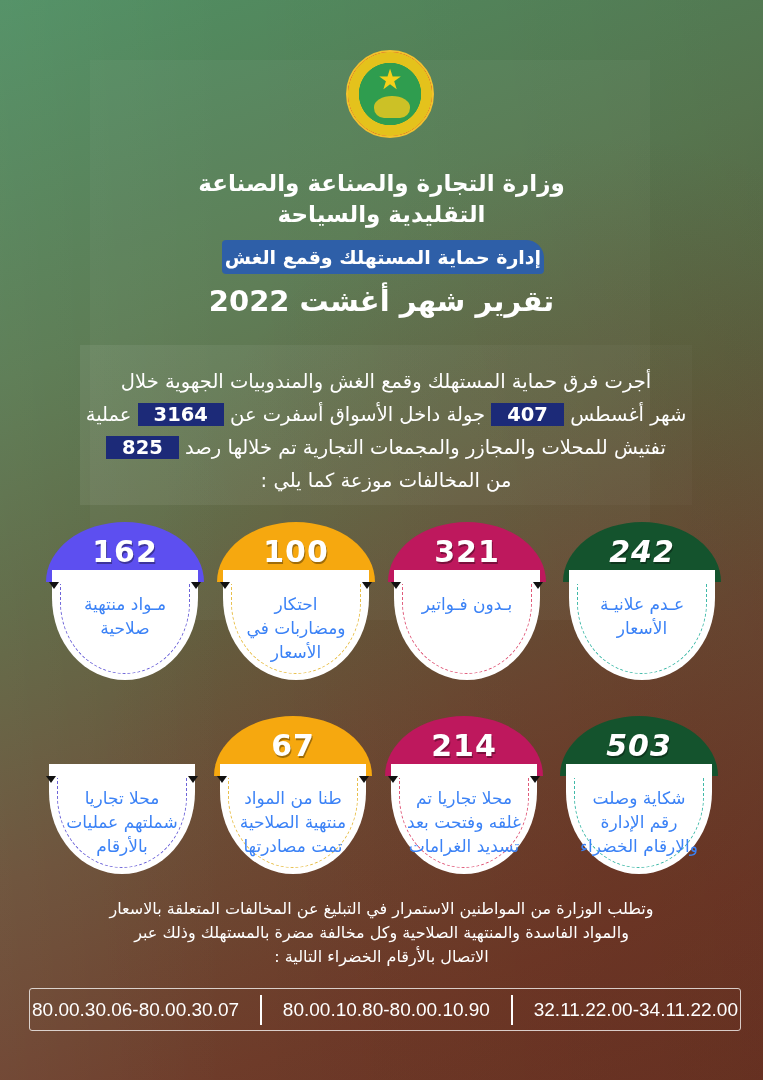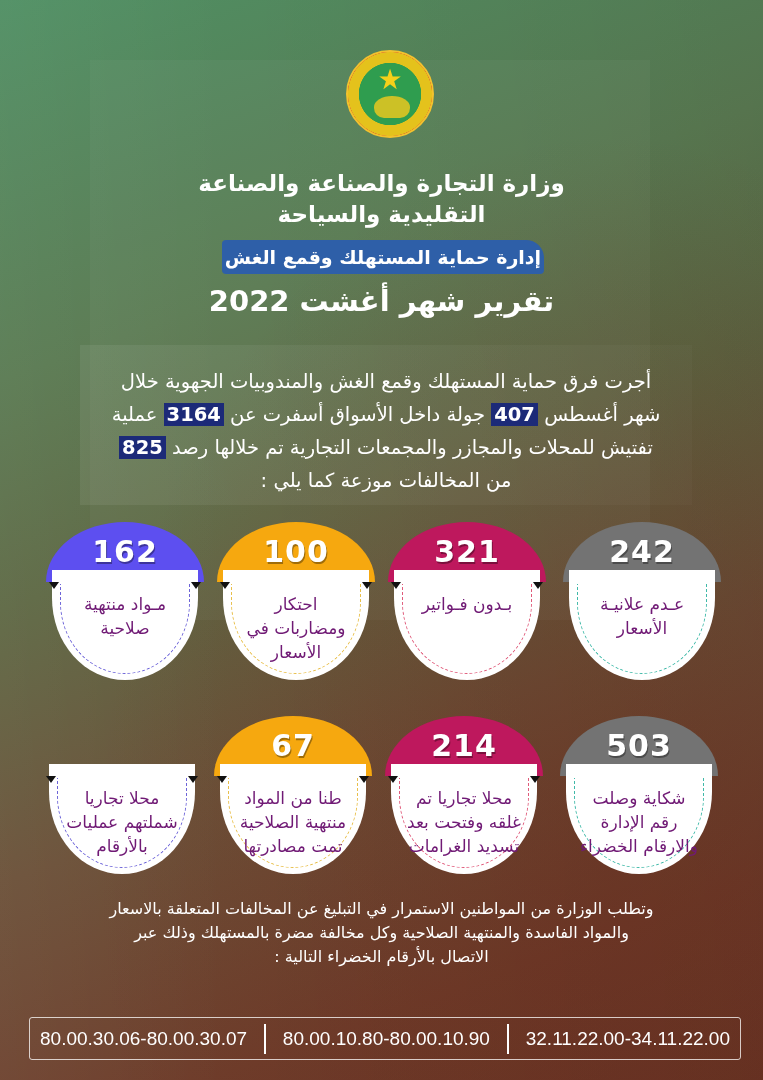--- a/index.html
+++ b/index.html
@@ -54,21 +54,21 @@
     text-align: center; font-size: 29px; font-weight: bold; line-height: 38px;
     direction: rtl;
   }
   .intro {
     position: absolute; left: 80px; top: 345px; width: 612px; height: 160px;
     background: linear-gradient(90deg, rgba(255,255,255,0.07), rgba(255,255,255,0.02));
     direction: rtl; text-align: center;
     font-size: 19.5px; line-height: 33px; padding-top: 20px;
   }
   .hl {
-    background: #1c2a78; color: #fff; font-weight: bold; padding: 0 3px;
+    background: #1c2a78; color: #fff; font-weight: bold; padding: 0 16px;
   }
   .card {
     position: absolute; width: 158px; height: 158px;
   }
   .card .cap {
     position: absolute; left: 0; top: 0; width: 158px; height: 60px;
     border-radius: 79px 79px 0 0 / 60px 60px 0 0;
     text-align: center;
   }
   .card .num {
@@ -89,39 +89,38 @@
   .card .tri-l, .card .tri-r {
     position: absolute; top: 60px; width: 0; height: 0;
     border-left: 5px solid transparent; border-right: 5px solid transparent;
     border-top: 7px solid #111;
   }
   .card .tri-l { left: 3px; }
   .card .tri-r { right: 3px; }
   .card .label {
     position: absolute; left: 20px; right: 20px; top: 70px;
     text-align: center; direction: rtl;
-    color: #701a75; font-size: 17px; line-height: 24px;
+    color: #3b82f6; font-size: 17px; line-height: 24px;
   }
   .purple .cap { background: #5d4ff0; } .purple .dash { border-color: #6c63d8; }
   .orange .cap { background: #f6a80f; } .orange .dash { border-color: #e8bf4a; }
   .red .cap { background: #be185d; } .red .dash { border-color: #e05a7a; }
-  .teal .cap { background: #737373; } .teal .dash { border-color: #3fb9a8; }
+  .teal .cap { background: #14532d; font-style: italic; } .teal .dash { border-color: #3fb9a8; }
   .footer-text {
     position: absolute; left: 40px; right: 40px; top: 897px;
     text-align: center; direction: rtl;
     font-size: 16px; line-height: 24px;
   }
   .phones {
     position: absolute; left: 29px; top: 988px; width: 712px; height: 43px;
     border: 1px solid rgba(255,255,255,0.75); border-radius: 3px;
     display: flex; align-items: center; justify-content: space-between;
-    padding: 0 10px;
+    padding: 0 2px;
     font-family: "Liberation Sans", sans-serif; font-size: 19px;
     direction: ltr;
-    margin-top: 29px;
   }
   .phones .sep { width: 2px; height: 30px; background: #fff; }
 </style>
 </head>
 <body>
 
 <div class="bg-overlay"></div>
 <div class="building"></div>
 
 <div class="emblem">

